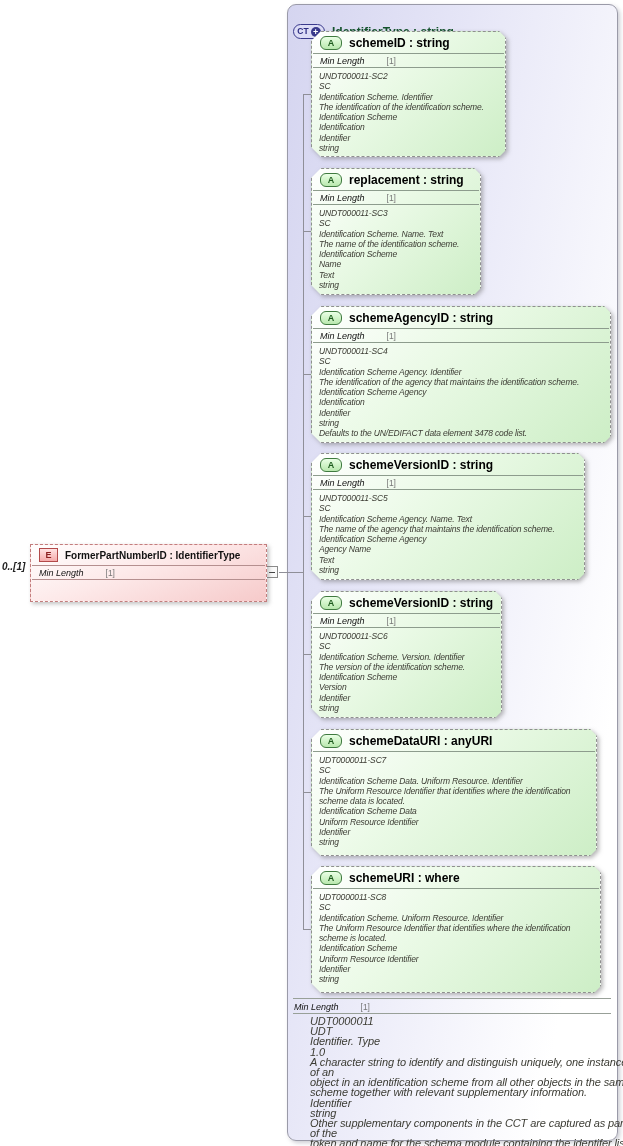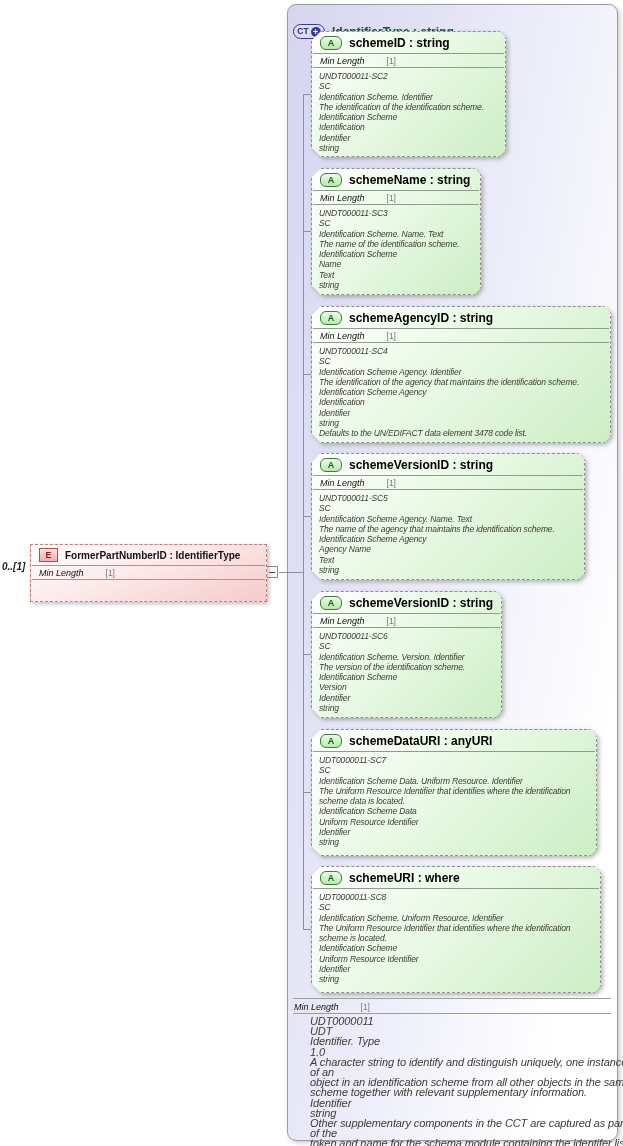--- a/index.html
+++ b/index.html
@@ -165,21 +165,21 @@
 Identification
 Identifier
 string</div>
   </div>
 </div>
 
 <div class="attr-wrap b1">
   <div class="attr-box">
     <div class="attr-head">
       <span class="a-icon">A</span>
-      <span class="attr-title">schemeName : string</span>
+      <span class="attr-title">replacement : string</span>
     </div>
     <div class="sep"></div>
     <div class="facet-row">
       <span class="facet-name">Min Length</span>
       <span class="facet-val">[1]</span>
     </div>
     <div class="sep"></div>
     <div class="anno">UNDT000011-SC3
 SC
 Identification Scheme. Name. Text

